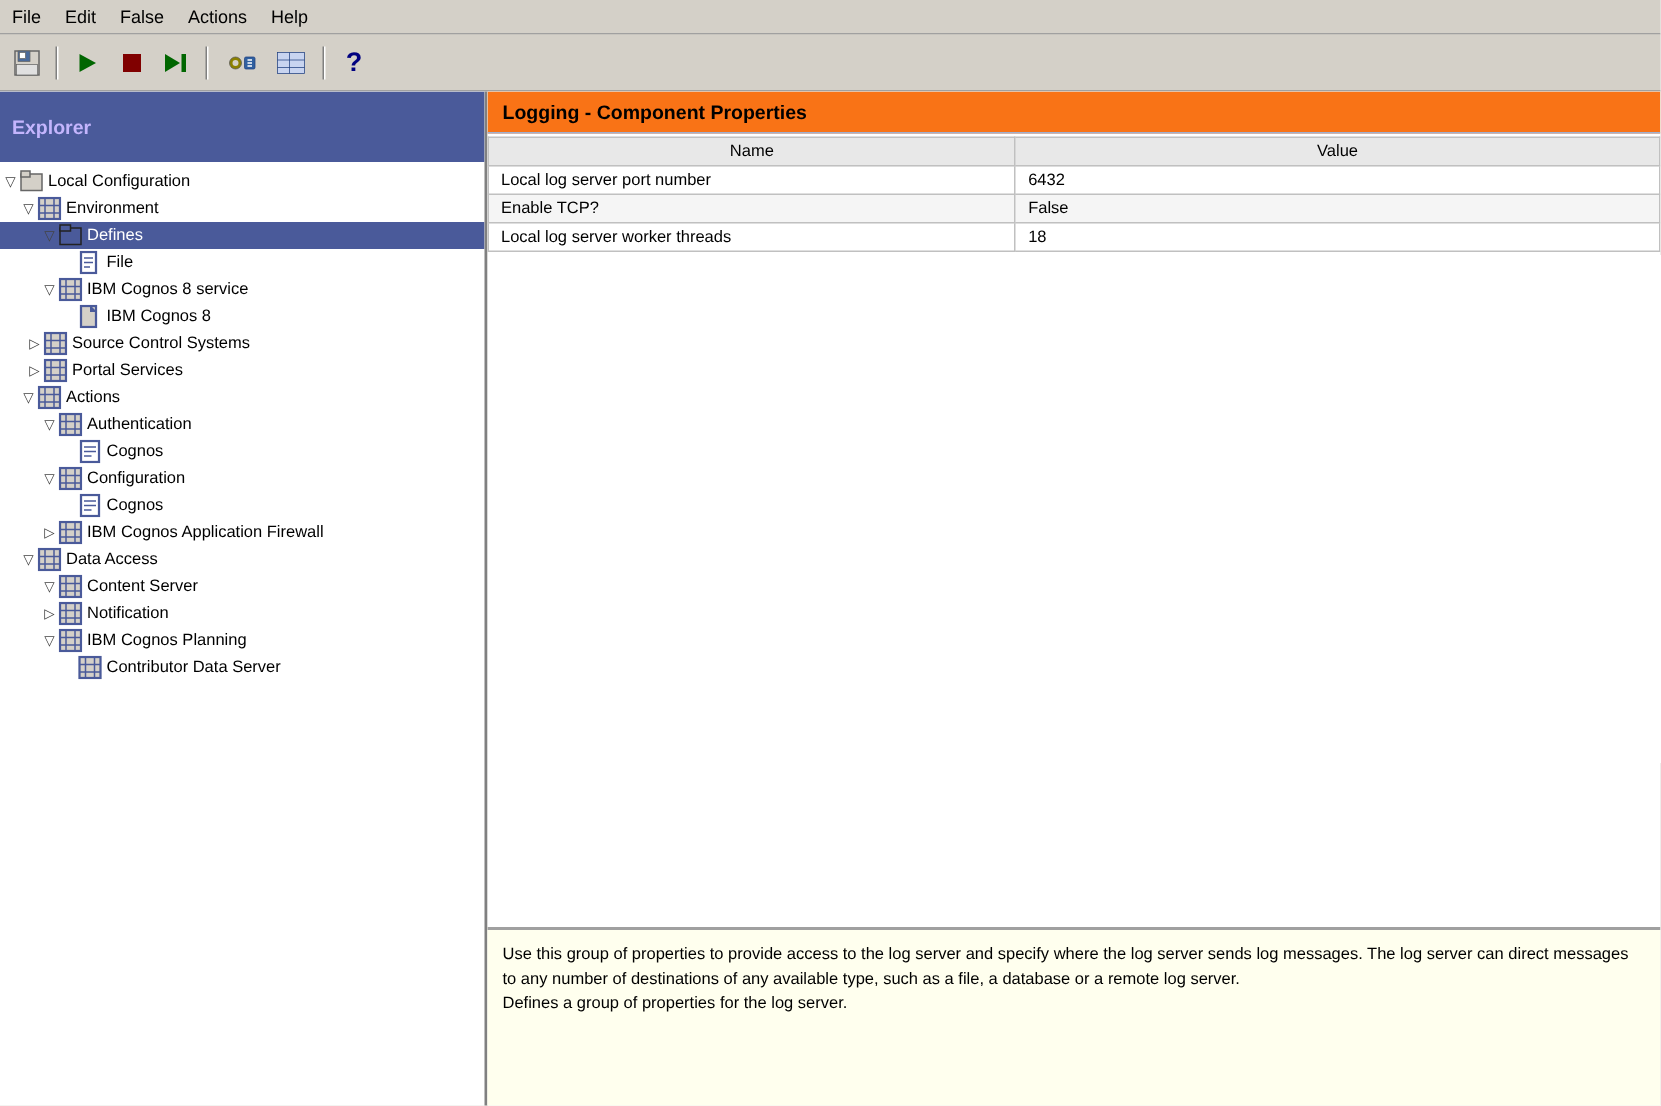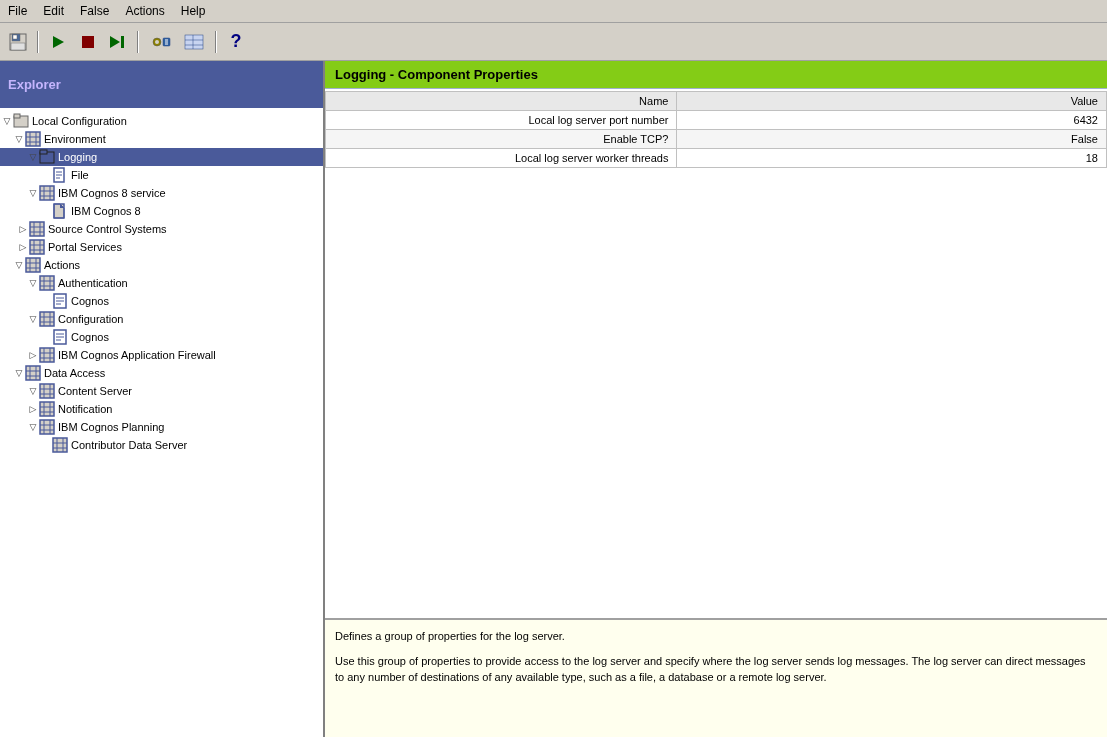--- a/index.html
+++ b/index.html
@@ -26,26 +26,26 @@
     .tree-item { display: flex; align-items: center; padding: 1px 0; cursor: pointer; white-space: nowrap; user-select: none; }
     .tree-item.selected { background: #4a5a9a; color: white; }
     .tree-indent { display: inline-block; }
     .expand-icon { display: inline-block; width: 10px; height: 10px; font-size: 9px; color: #444; text-align: center; line-height: 10px; margin-right: 1px; }
 
     
     .right-panel { flex: 1; display: flex; flex-direction: column; background: #ffffff; }
 
     
     .properties-area { flex: 1; overflow: auto; padding: 0; }
-    .properties-title { background: #84cc16; padding: 6px 10px; font-size: 13px; font-weight: bold; border-bottom: 1px solid #a0b0d0; }
+    .properties-title { background: #f97316; padding: 6px 10px; font-size: 13px; font-weight: bold; border-bottom: 1px solid #a0b0d0; }
 
     
     .props-table { width: 100%; border-collapse: collapse; margin-top: 2px; }
-    .props-table th { background: #e8e8e8; border: 1px solid #c0c0c0; padding: 3px 8px; text-align: right; font-weight: normal; font-size: 11px; }
-    .props-table td { border: 1px solid #c0c0c0; padding: 3px 8px; font-size: 11px; text-align: right; }
+    .props-table th { background: #e8e8e8; border: 1px solid #c0c0c0; padding: 3px 8px; text-align: center; font-weight: normal; font-size: 11px; }
+    .props-table td { border: 1px solid #c0c0c0; padding: 3px 8px; font-size: 11px; }
     .props-table tr:nth-child(even) td { background: #f5f5f5; }
     .props-table tr:nth-child(odd) td { background: #ffffff; }
 
     
     .description-area { background: #ffffee; border-top: 2px solid #a0a0a0; padding: 8px 10px; min-height: 120px; font-size: 11px; line-height: 1.5; }
   </style>
 </head>
 <body>
 
 <div class="menubar">
@@ -137,21 +137,21 @@
         <span>Environment</span>
       </div>
 
       <div class="tree-item selected">
         <span class="tree-indent" style="width:28px;"></span>
         <span class="expand-icon">▽</span>
         <svg width="16" height="16" viewBox="0 0 16 16" style="margin-right:3px;">
           <rect x="1" y="3" width="14" height="11" fill="#4a5a9a" stroke="#222" stroke-width="1"></rect>
           <rect x="1" y="1" width="7" height="4" fill="#4a5a9a" stroke="#222" stroke-width="1"></rect>
         </svg>
-        <span>Logging</span>
+        <span>Defines</span>
       </div>
 
       <div class="tree-item">
         <span class="tree-indent" style="width:52px;"></span>
         <svg width="16" height="16" viewBox="0 0 16 16" style="margin-right:3px;">
           <rect x="2" y="1" width="10" height="14" fill="#ffffff" stroke="#4a5a9a" stroke-width="1.5"></rect>
           <line x1="4" y1="5" x2="10" y2="5" stroke="#4a5a9a" stroke-width="1"></line>
           <line x1="4" y1="8" x2="10" y2="8" stroke="#4a5a9a" stroke-width="1"></line>
           <line x1="4" y1="11" x2="8" y2="11" stroke="#4a5a9a" stroke-width="1"></line>
         </svg>
@@ -370,18 +370,18 @@
           </tr>
           <tr>
             <td>Local log server worker threads</td>
             <td>18</td>
           </tr>
         </tbody>
       </table>
     </div>
 
     <div class="description-area">
+      <p>Use this group of properties to provide access to the log server and specify where the log server sends log messages. The log server can direct messages to any number of destinations of any available type, such as a file, a database or a remote log server.</p>
       <p style="margin-bottom:8px;">Defines a group of properties for the log server.</p>
-      <p>Use this group of properties to provide access to the log server and specify where the log server sends log messages. The log server can direct messages to any number of destinations of any available type, such as a file, a database or a remote log server.</p>
     </div>
   </div>
 
 </div>
 
 </body></html>

